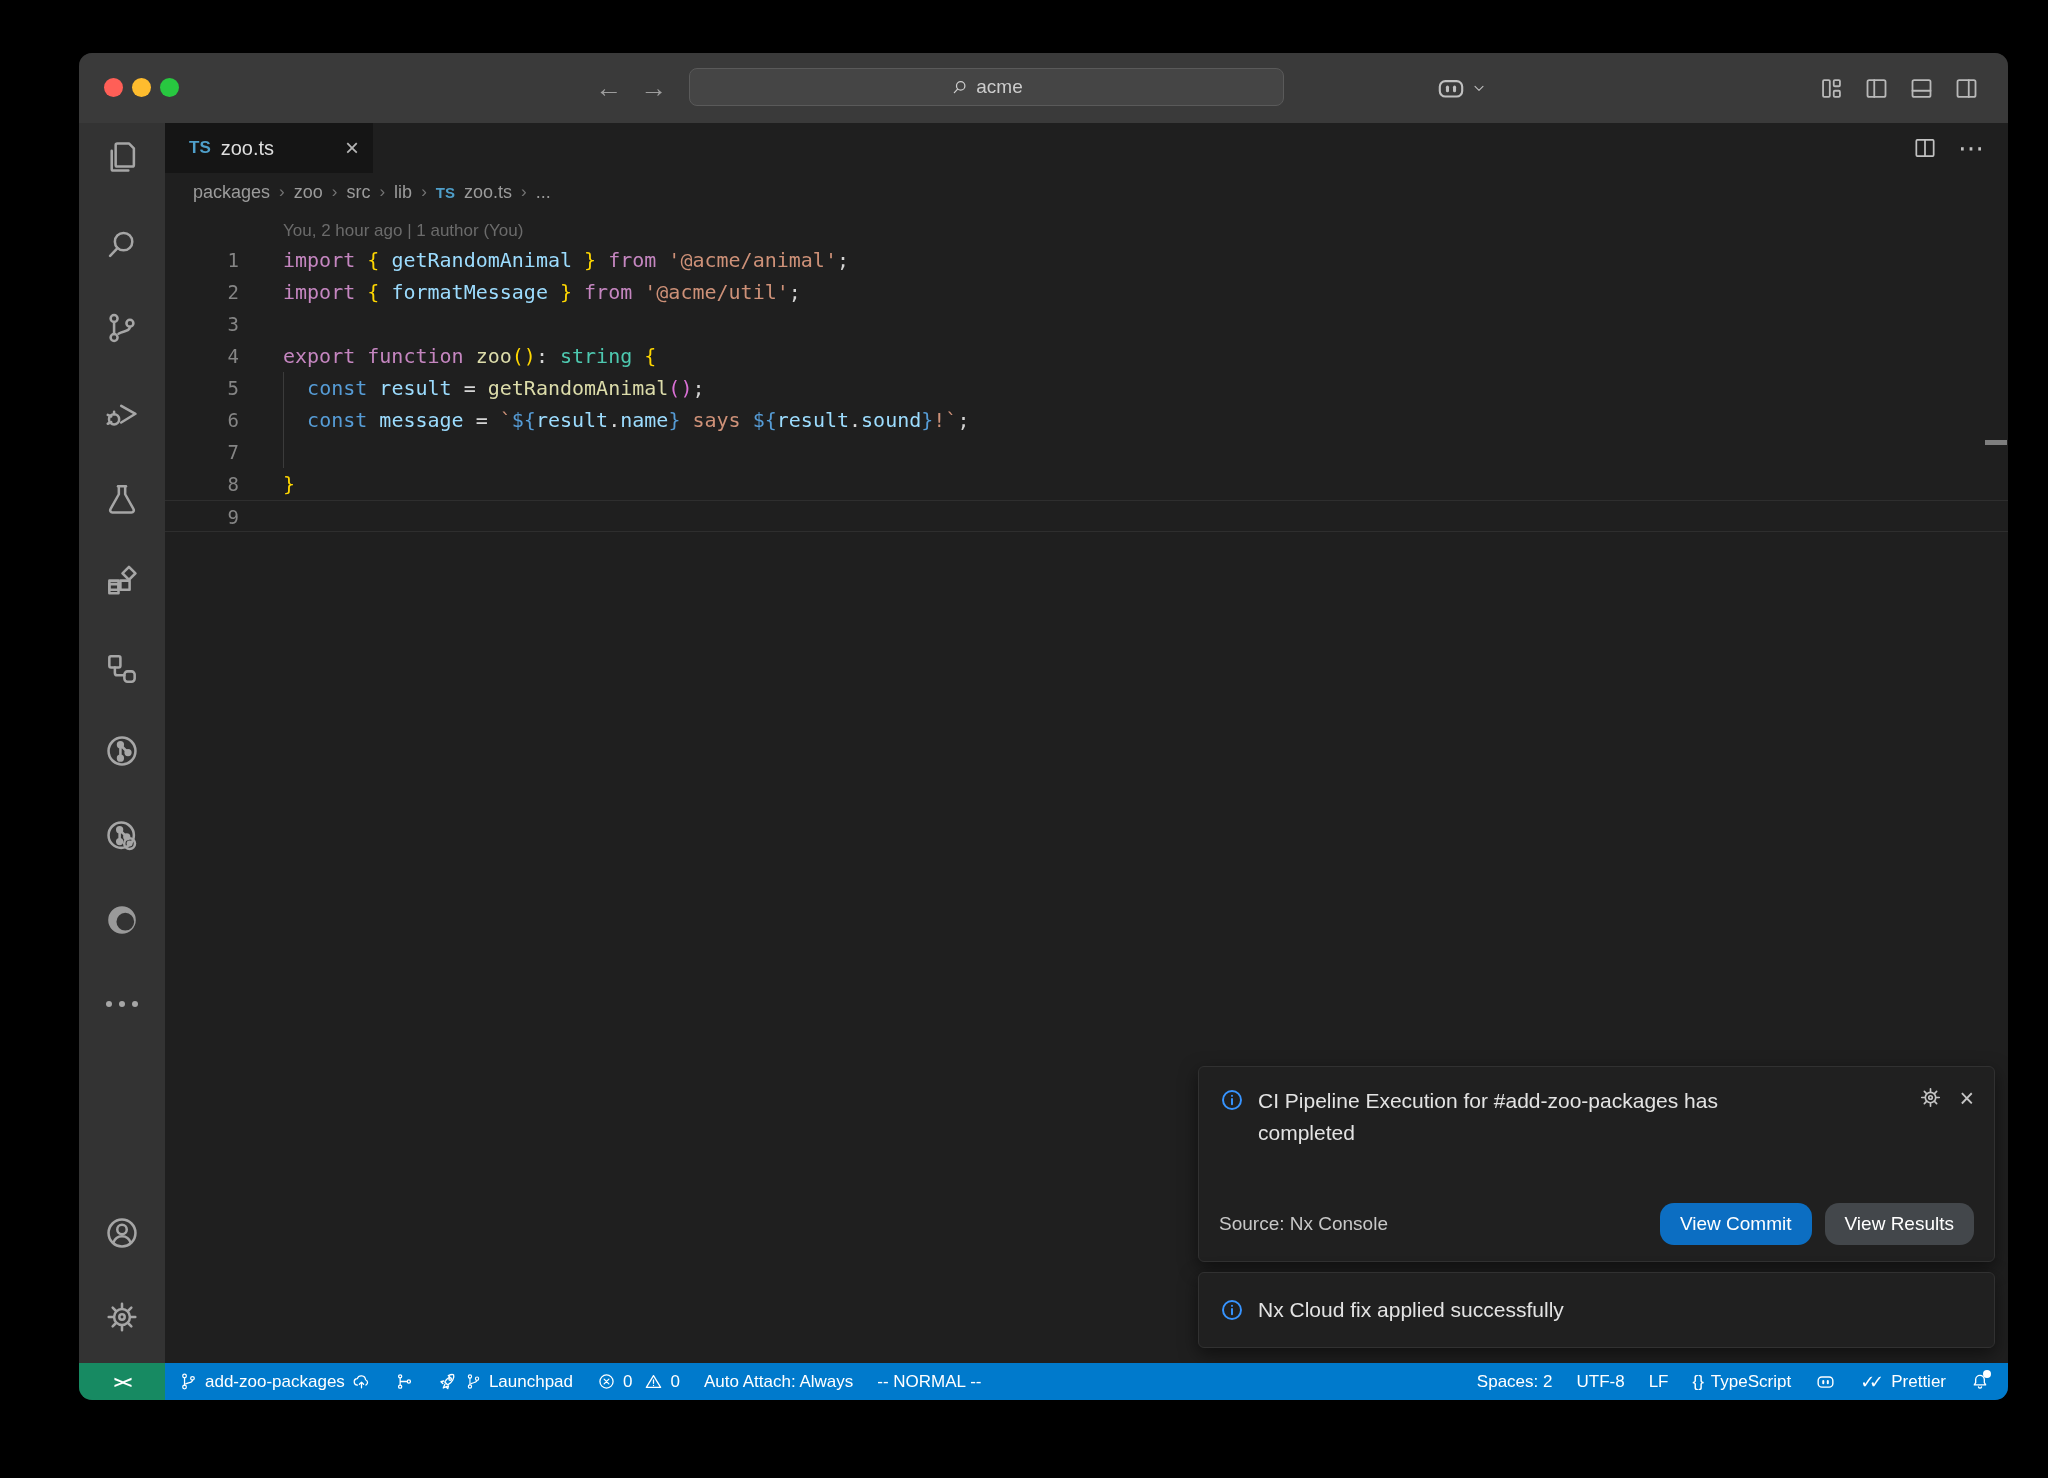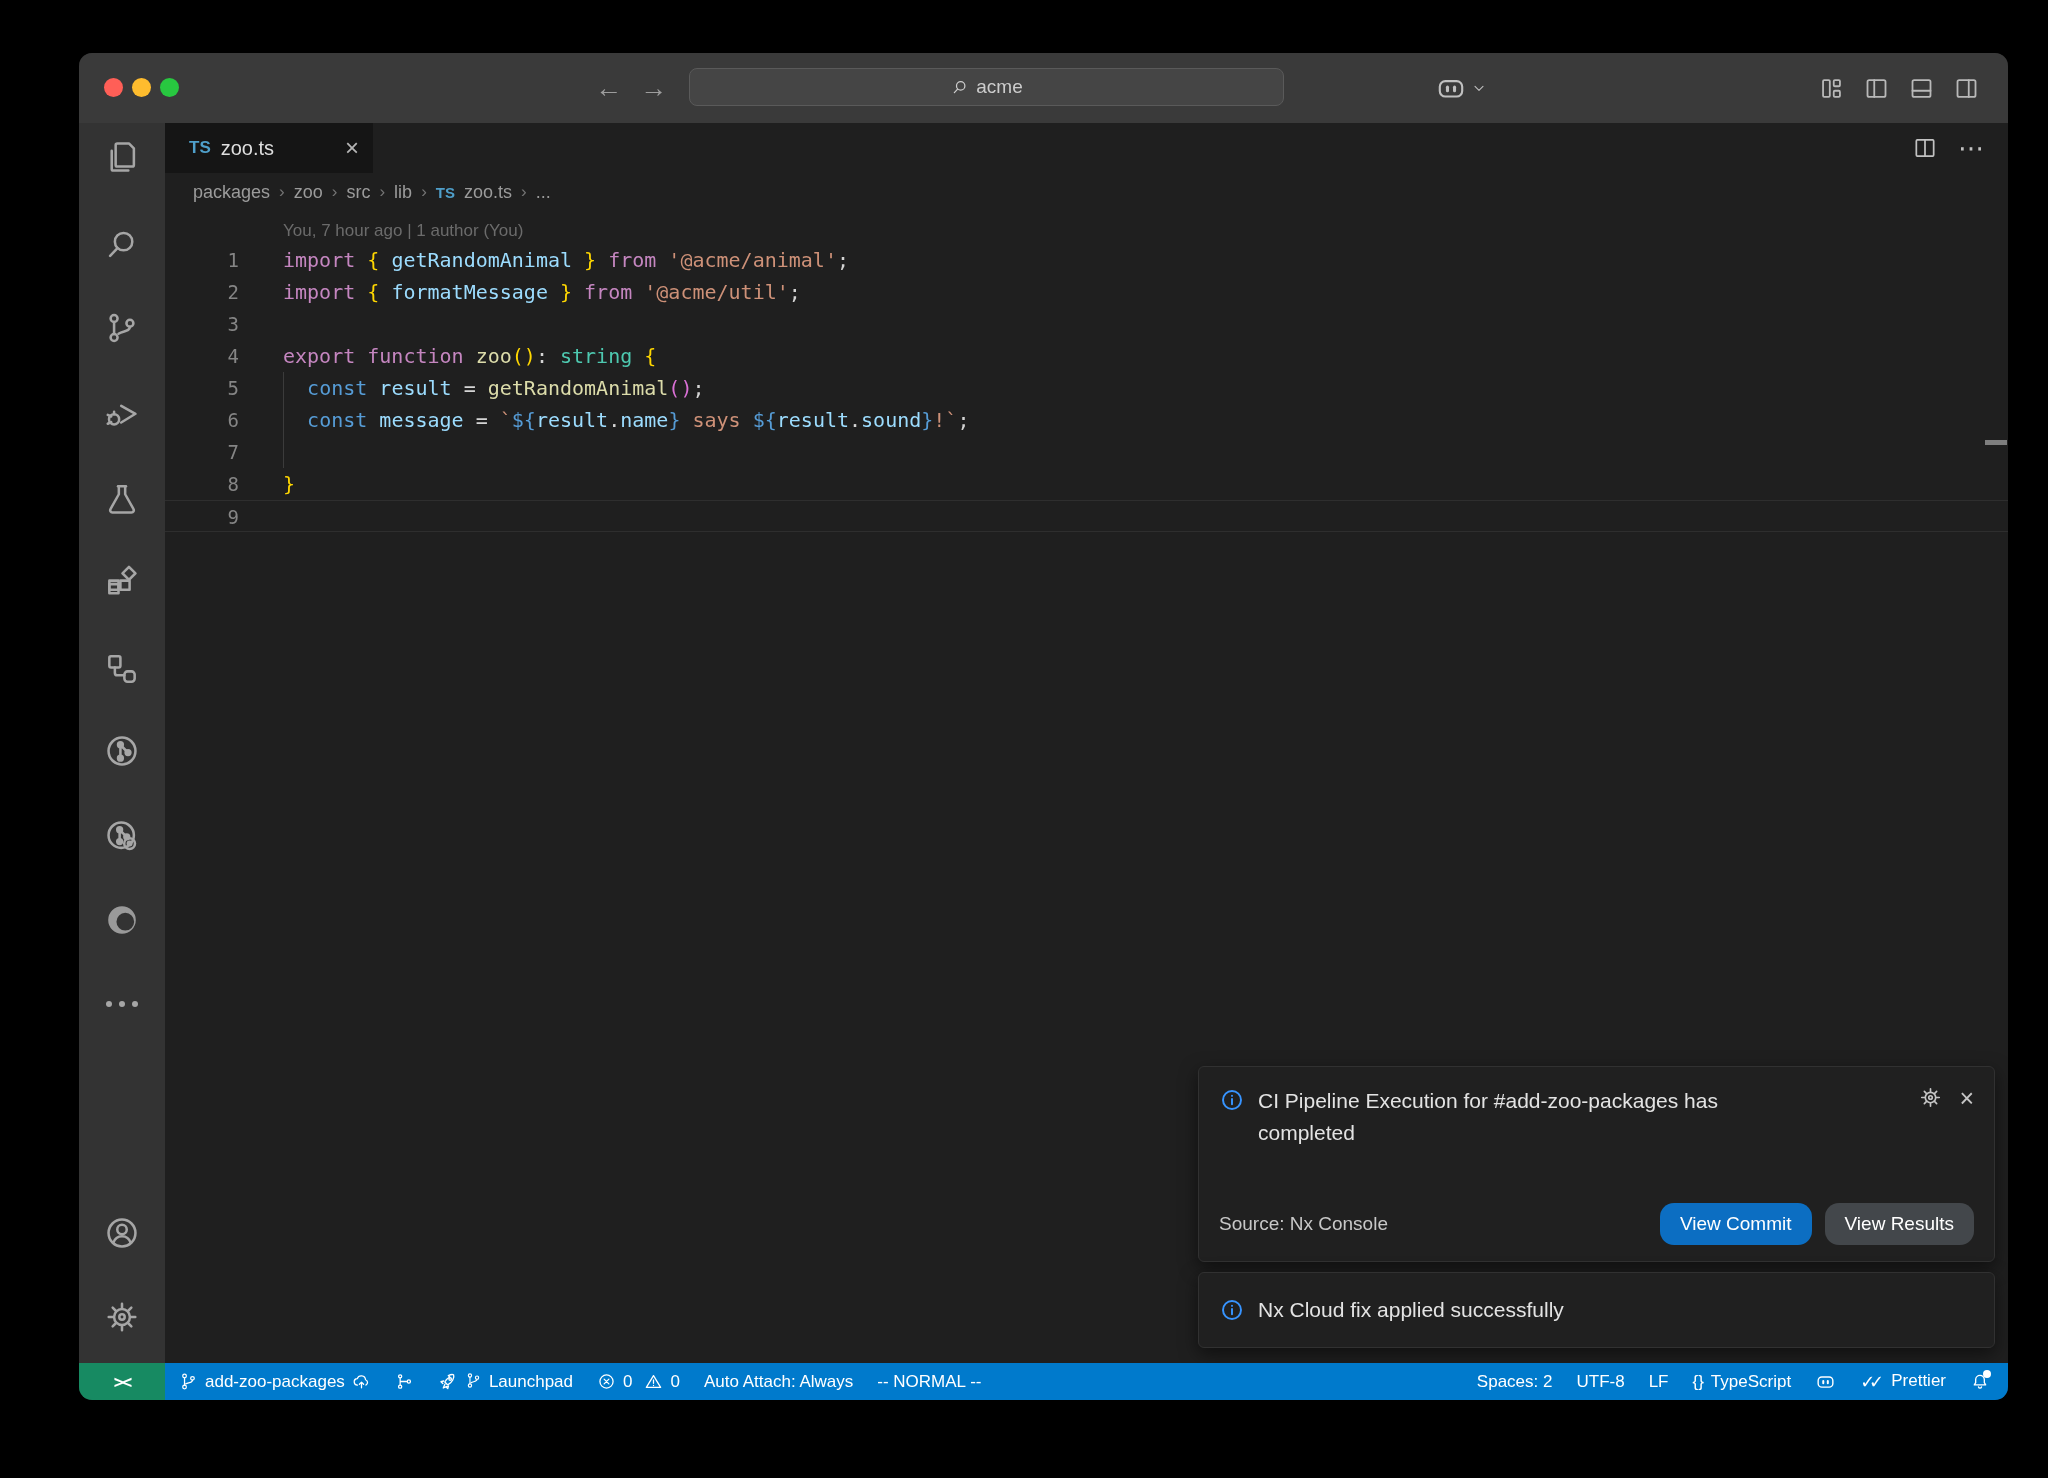--- a/index.html
+++ b/index.html
@@ -62,21 +62,21 @@
   .btn.secondary{background:#43474b}
   .info-ic{color:#3794FF;flex:none;margin-top:2px}
   .t-close{font-size:25px;line-height:22px;color:#c5c5c5}
   
   .statusbar{position:absolute;left:0;right:0;bottom:0;height:37px;display:flex;z-index:6}
   .remote{width:86px;background:#178A62;color:#fff;display:flex;align-items:center;justify-content:center;
           font-family:"DejaVu Sans Mono",monospace;font-weight:bold;font-size:17px;letter-spacing:-2px}
   .sb-main{flex:1;background:#007ACC;color:#fff;display:flex;align-items:center;font-size:17px}
   .sb-left{display:flex;align-items:center;gap:24px;padding-left:14px}
   .sb-right{margin-left:auto;display:flex;align-items:center;gap:24px;padding-right:18px}
-  .sb-item{display:flex;gap:7px;white-space:nowrap}
+  .sb-item{display:flex;align-items:center;gap:7px;white-space:nowrap}
   .dbl{letter-spacing:-.34em;margin-right:.34em;font-size:18px}
   .bell-wrap{position:relative;display:flex}
   .bell-dot{position:absolute;right:-1px;top:-2px;width:8px;height:8px;border-radius:50%;background:#fff}
   svg.ic{stroke:currentColor;fill:none;stroke-width:1.6;stroke-linecap:round;stroke-linejoin:round}
 </style>
 </head>
 <body>
 
 <div class="window">
 
@@ -251,21 +251,21 @@
         <span class="sep">›</span>
       <span>lib</span>
         <span class="sep">›</span>
       <span class="ts-badge">TS</span>
       <span>zoo.ts</span>
         <span class="sep">›</span>
       <span>...</span>
     </div>
 
     <div class="lines">
-      <div class="blame">You, 7 hour ago | 1 author (You)</div>
+      <div class="blame">You, 2 hour ago | 1 author (You)</div>
       <div>
           <div class="line"><span class="ln">1</span><span class="code"><span class="tk-kw">import </span><span class="tk-b1">{ </span><span class="tk-vr">getRandomAnimal</span><span class="tk-b1"> }</span><span class="tk-kw"> from </span><span class="tk-st">'@acme/animal'</span><span class="tk-pn">;</span></span></div>
           <div class="line"><span class="ln">2</span><span class="code"><span class="tk-kw">import </span><span class="tk-b1">{ </span><span class="tk-vr">formatMessage</span><span class="tk-b1"> }</span><span class="tk-kw"> from </span><span class="tk-st">'@acme/util'</span><span class="tk-pn">;</span></span></div>
           <div class="line"><span class="ln">3</span><span class="code"></span></div>
           <div class="line"><span class="ln">4</span><span class="code"><span class="tk-kw">export function </span><span class="tk-fn">zoo</span><span class="tk-b1">()</span><span class="tk-pn">: </span><span class="tk-ty">string</span><span class="tk-b1"> {</span></span></div>
           <div class="line"><span class="ln">5</span><span class="code"><span class="tk-pn">  </span><span class="tk-kb">const </span><span class="tk-vr">result</span><span class="tk-pn"> = </span><span class="tk-fn">getRandomAnimal</span><span class="tk-b2">()</span><span class="tk-pn">;</span></span></div>
           <div class="line"><span class="ln">6</span><span class="code"><span class="tk-pn">  </span><span class="tk-kb">const </span><span class="tk-vr">message</span><span class="tk-pn"> = </span><span class="tk-st">`</span><span class="tk-kb">${</span><span class="tk-vr">result</span><span class="tk-pn">.</span><span class="tk-vr">name</span><span class="tk-kb">}</span><span class="tk-st"> says </span><span class="tk-kb">${</span><span class="tk-vr">result</span><span class="tk-pn">.</span><span class="tk-vr">sound</span><span class="tk-kb">}</span><span class="tk-st">!`</span><span class="tk-pn">;</span></span></div>
           <div class="line"><span class="ln">7</span></div>
           <div class="line"><span class="ln">8</span><span class="code"><span class="tk-b1">}</span></span></div>
           <div class="line current"><span class="ln">9</span><span class="code"></span></div>

